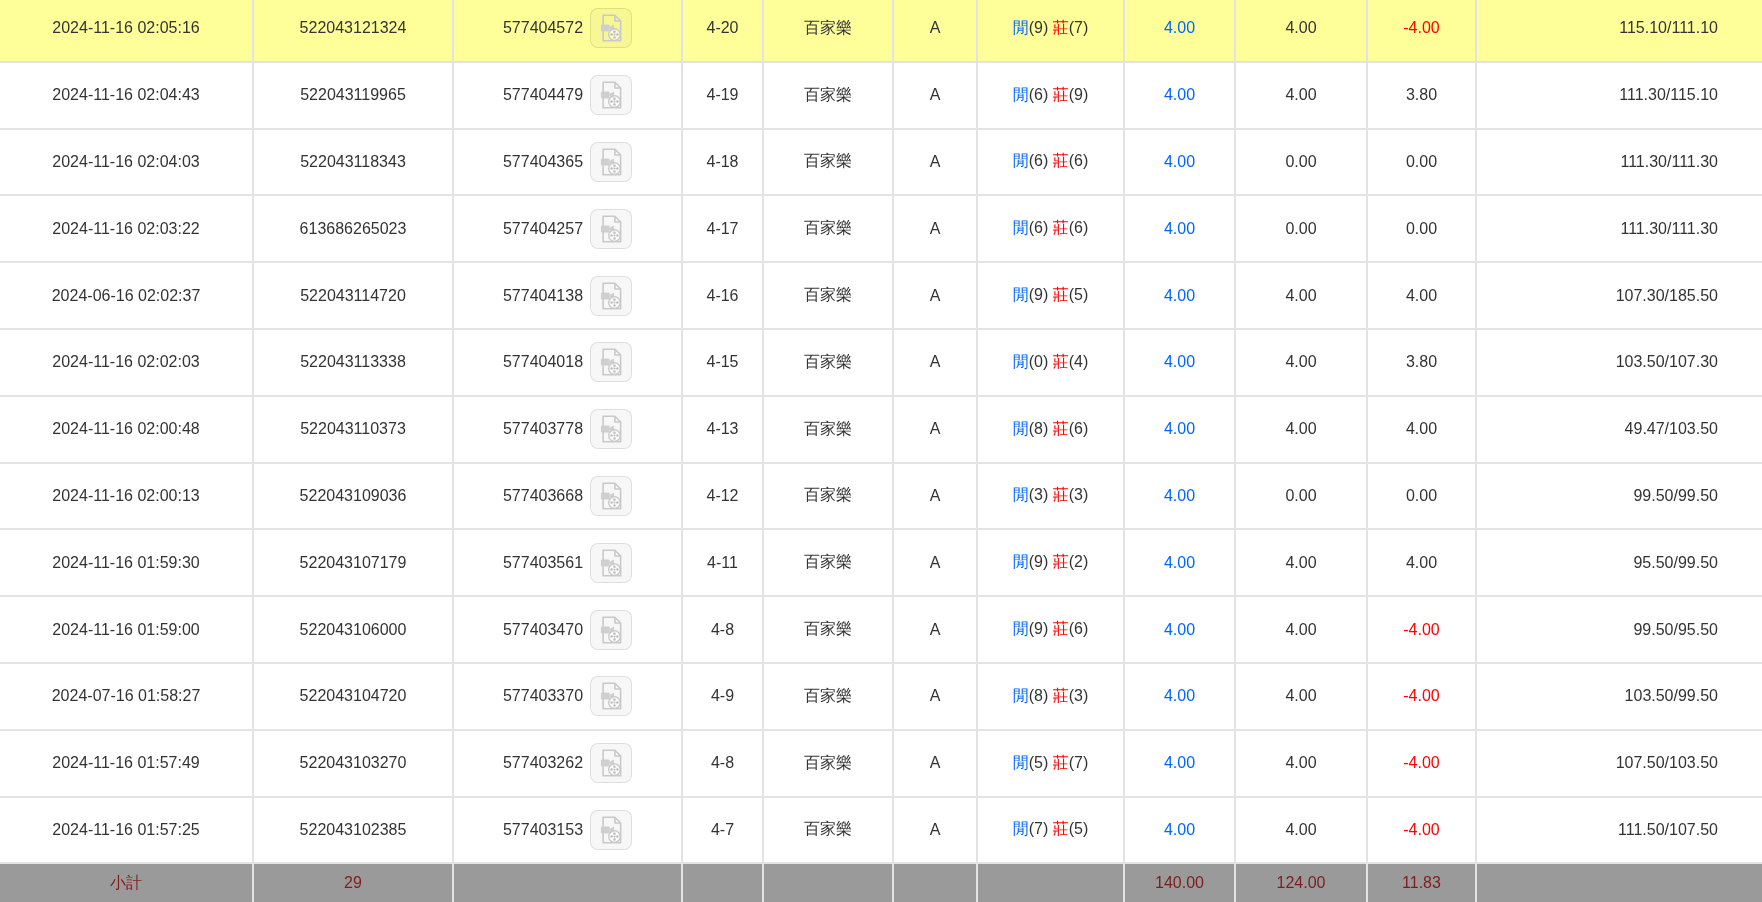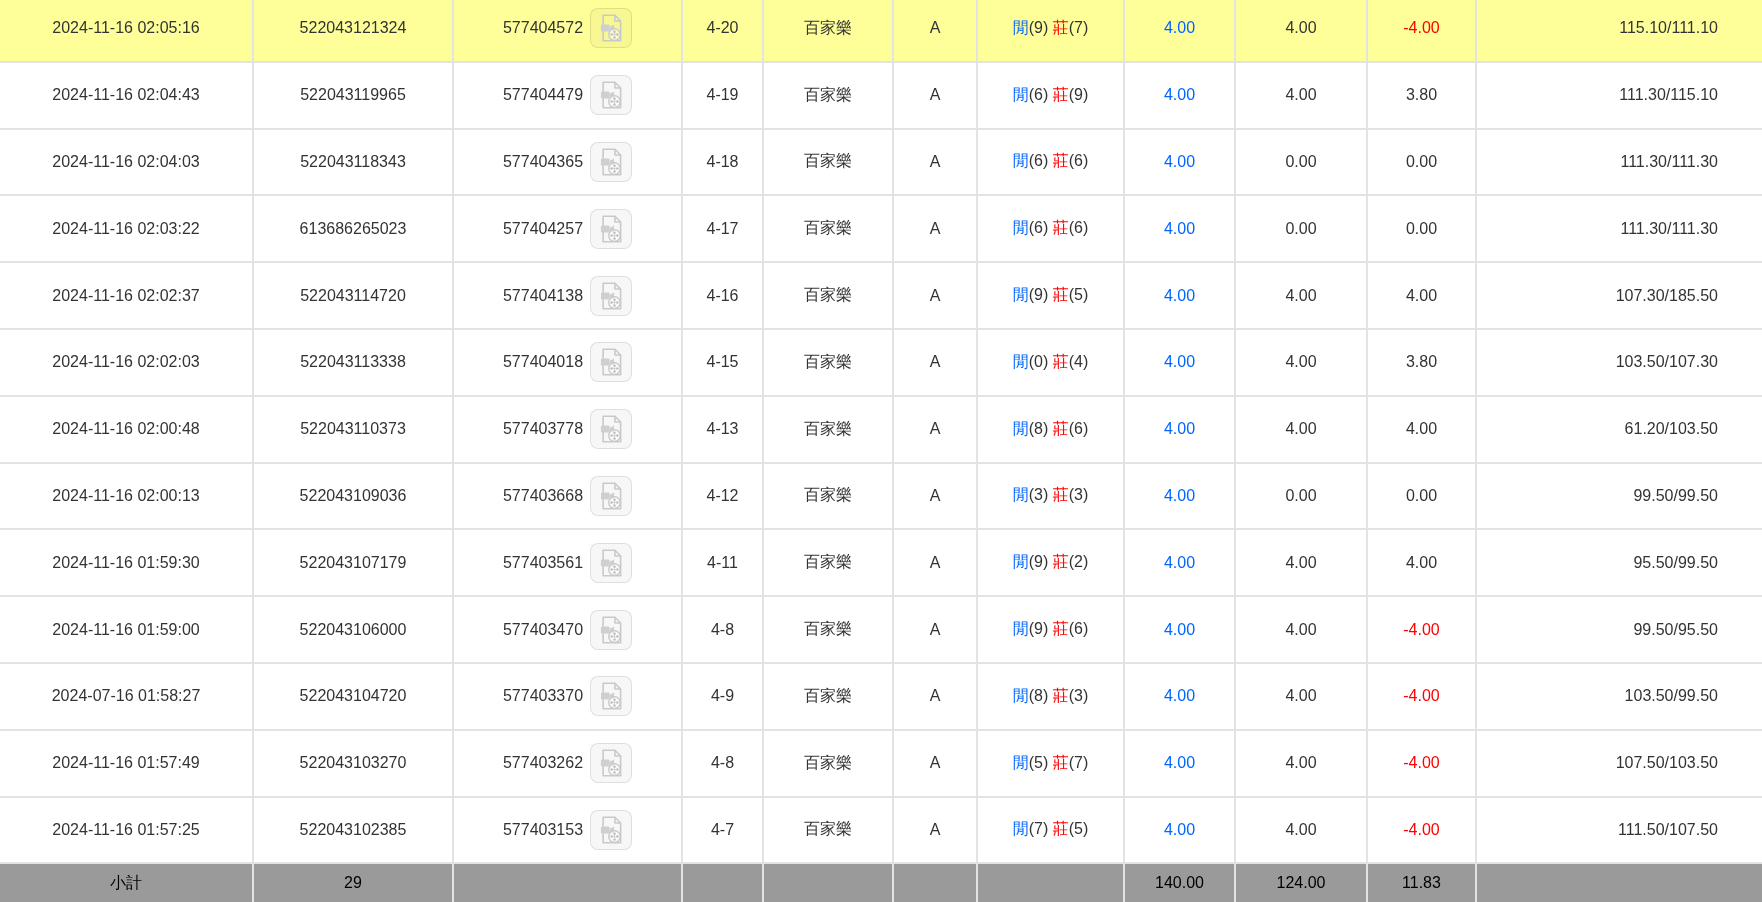--- a/index.html
+++ b/index.html
@@ -30,21 +30,21 @@
   .round-wrap{display:inline-flex;align-items:center;gap:7px;}
   .video-btn{
     display:inline-flex;align-items:center;justify-content:center;
     width:42px;height:40px;
     border:1px solid rgba(0,0,0,0.10);
     border-radius:8px;
     background:rgba(0,0,0,0.03);
     cursor:pointer;padding:0;
   }
   tfoot td{
-    background:#9a9a9a;color:#000000;height:38px;
+    background:#9a9a9a;color:#7f1d1d;height:38px;
     border:2px solid #e3e3e3;font-size:16px;
   }
   tfoot td:first-child{border-left:none;}
   tfoot td:last-child{border-right:none;}
 </style>
 </head>
 <body>
 
 <table>
   <colgroup>
@@ -191,21 +191,21 @@
     <td class="c-result">
       <span class="blue">閒</span><span class="p-score">(6)</span>
       <span class="red">莊</span><span class="b-score">(6)</span>
     </td>
     <td class="bet-amt">4.00</td>
     <td class="c-valid">0.00</td>
     <td class="winloss">0.00</td>
     <td class="c-balance">111.30/111.30</td>
   </tr>
       <tr>
-    <td class="c-time">2024-11-16 02:02:37</td>
+    <td class="c-time">2024-06-16 02:02:37</td>
     <td class="c-betid">522043114720</td>
     <td class="c-round">
       <span class="round-wrap">
         <span class="round-text">577404138</span>
         <button class="video-btn">
           <svg width="28" height="30" viewBox="0 0 32 34" fill="none">
             <path d="M7 2.5 H20.5 L27 9 V31.5 H7 Z" stroke="#c9c9c9" stroke-width="1.8" fill="none" stroke-linejoin="round"></path>
             <path d="M20.5 2.5 V9 H27" stroke="#c9c9c9" stroke-width="1.8" fill="none" stroke-linejoin="round"></path>
             <rect x="4.5" y="13" width="10" height="8" rx="1.5" fill="#cfcfcf"></rect>
             <path d="M14.5 15.5 L19.5 13 V21 L14.5 18.5 Z" fill="#cfcfcf"></path>
@@ -290,21 +290,21 @@
     <td class="c-roundno">4-13</td>
     <td class="c-game">百家樂</td>
     <td class="c-table">A</td>
     <td class="c-result">
       <span class="blue">閒</span><span class="p-score">(8)</span>
       <span class="red">莊</span><span class="b-score">(6)</span>
     </td>
     <td class="bet-amt">4.00</td>
     <td class="c-valid">4.00</td>
     <td class="winloss">4.00</td>
-    <td class="c-balance">61.20/103.50</td>
+    <td class="c-balance">49.47/103.50</td>
   </tr>
       <tr>
     <td class="c-time">2024-11-16 02:00:13</td>
     <td class="c-betid">522043109036</td>
     <td class="c-round">
       <span class="round-wrap">
         <span class="round-text">577403668</span>
         <button class="video-btn">
           <svg width="28" height="30" viewBox="0 0 32 34" fill="none">
             <path d="M7 2.5 H20.5 L27 9 V31.5 H7 Z" stroke="#c9c9c9" stroke-width="1.8" fill="none" stroke-linejoin="round"></path>

